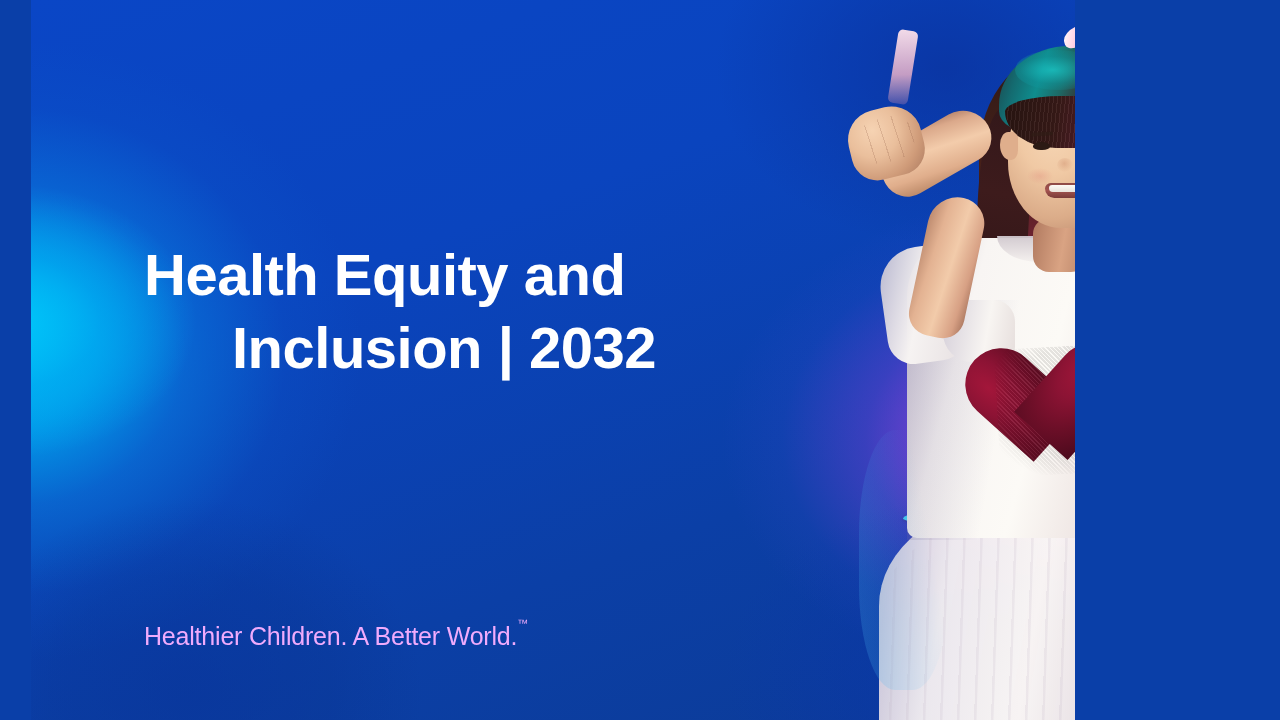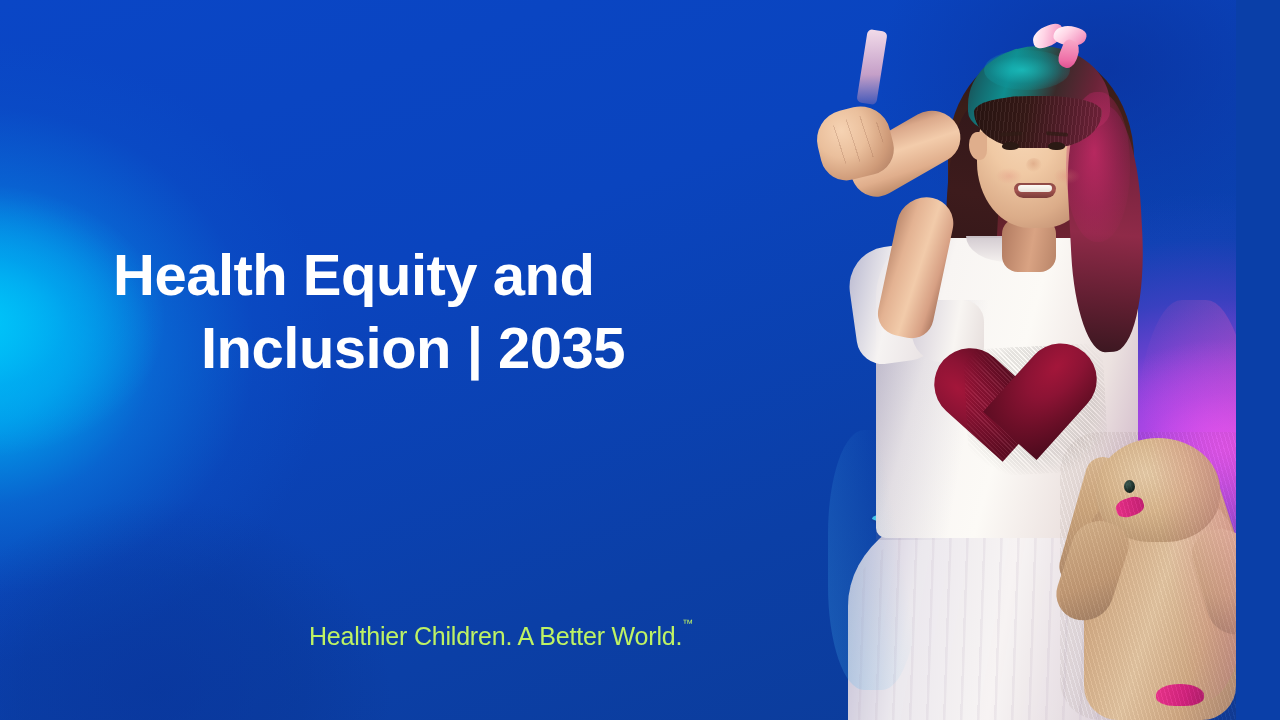--- a/index.html
+++ b/index.html
@@ -7,23 +7,24 @@
   html, body {
     width:1280px; height:720px;
     overflow:hidden;
     background:#0A3FA8;
     font-family:"Liberation Sans", sans-serif;
   }
 
   
   .slide {
     position:relative;
-    width:1236px; height:720px;
+    width:1044px; height:720px;
     overflow:hidden;
     background:#0B47C4;
+    margin-left:31px;
   }
 
   
   .bg-base {
     position:absolute; inset:0;
     background:
       linear-gradient(160deg, #0A46C6 0%, #0A44BE 35%, #0B3FA6 70%, #0C3B96 100%);
   }
   
   .bg-cyan {
@@ -518,22 +519,22 @@
     font-weight:bold;
     letter-spacing:-1px;
     line-height:1;
     transform:scaleX(0.97);
   }
 
   .tagline {
     position:absolute;
     left:113px; top:622px;
     width:580px;
-    text-align:right;
-    color:#bef264;
+    text-align:left;
+    color:#f0abfc;
     font-size:25px;
     font-weight:normal;
     letter-spacing:-0.2px;
     white-space:nowrap;
   }
   .tagline-tm {
     font-size:11px;
     vertical-align:super;
     position:relative;
     top:-9px;
@@ -618,19 +619,19 @@
         <div class="bunny-fur"></div>
       </div>
 
       <div class="rim-pink"></div>
       <div class="rim-cyan"></div>
     </div>
   </div>
 
   <h1 class="headline">
     <span class="l1">Health Equity and</span>
-    <span class="l2">Inclusion | 2035</span>
+    <span class="l2">Inclusion | 2032</span>
   </h1>
 
 
   <div class="tagline"><span>Healthier Children. A Better World.</span><span class="tagline-tm">™</span></div>
 
 </div>
 
 </body></html>

